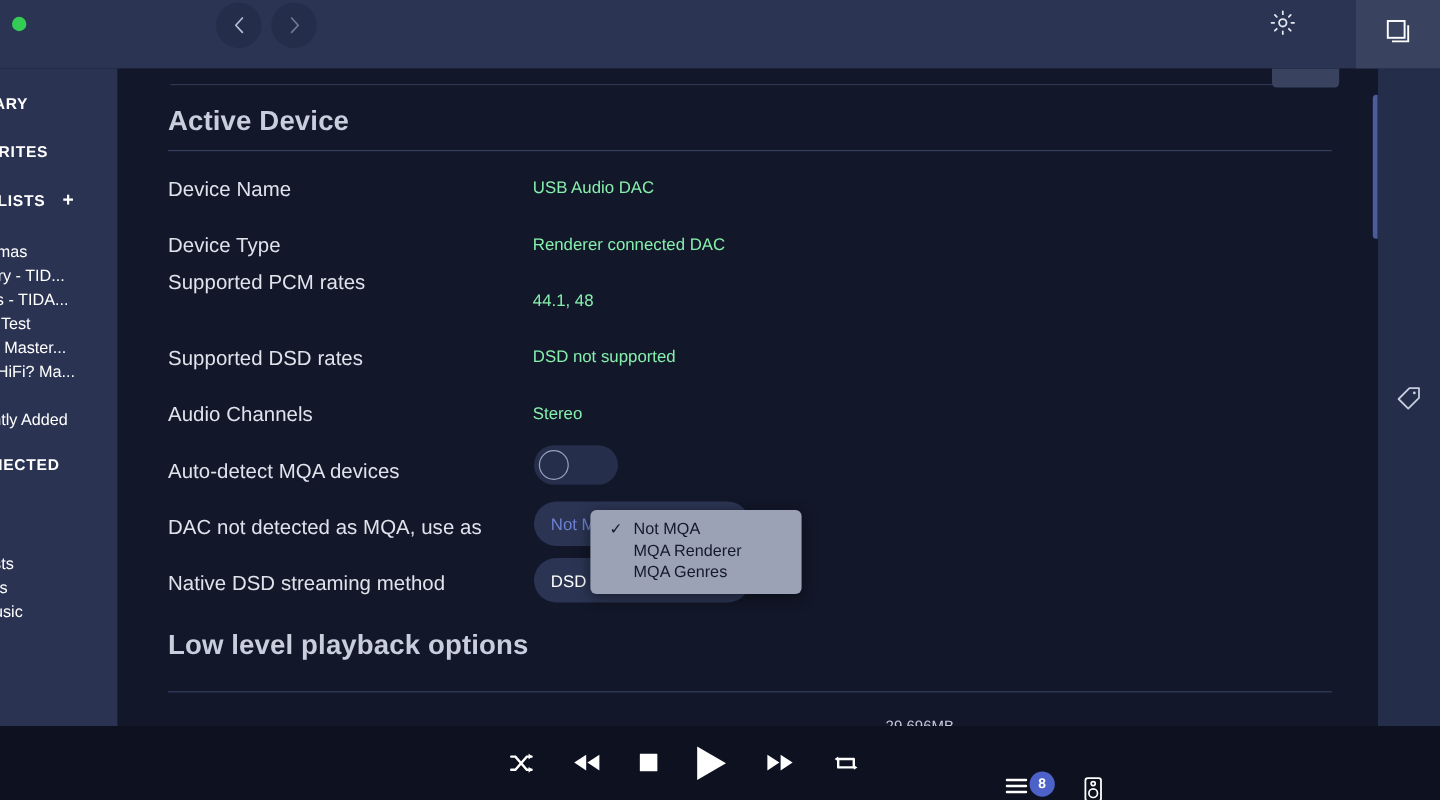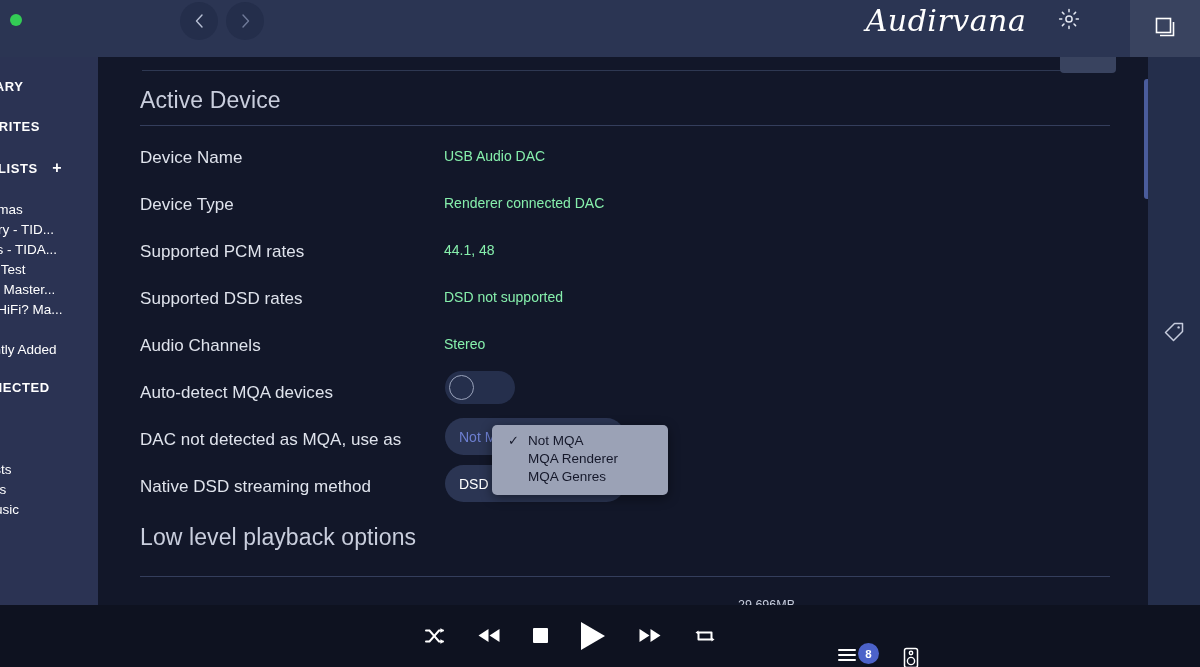--- a/index.html
+++ b/index.html
@@ -169,21 +169,21 @@
     position: absolute;
     left: 44px; top: -16px;
     width: 920px; height: 30px;
     border-bottom: 1px solid #2e3852;
   }
 
   .section-title {
     position: absolute;
     left: 42px;
     font-size: 23px;
-    font-weight: 400;
+    font-weight: 700;
     color: #c9cedd;
     letter-spacing: 0.1px;
   }
   .section-rule {
     position: absolute;
     left: 42px;
     width: 970px;
     height: 1px;
     background: #343e5c;
   }
@@ -357,21 +357,20 @@
 
     <div class="nav-btn fwd">
       <span>
         <svg width="9" height="14" viewBox="0 0 9 14" fill="none">
           <path d="M2 1L7.5 7L2 13" stroke="#6f7a99" stroke-width="1.4" stroke-linecap="round" stroke-linejoin="round"></path>
         </svg>
       </span>
     </div>
 
 
-    <div class="brand">Audirvana</div>
 
     <div class="gear-btn">
       <span>
         <svg width="24" height="24" viewBox="0 0 24 24" fill="none">
           <circle cx="12" cy="12" r="3.1" stroke="#e3e7f1" stroke-width="1.5"></circle>
           <path d="M12 2.6v2.2M12 19.2v2.2M2.6 12h2.2M19.2 12h2.2M5.4 5.4l1.6 1.6M17 17l1.6 1.6M18.6 5.4L17 7M7 17l-1.6 1.6" stroke="#e3e7f1" stroke-width="1.5" stroke-linecap="round"></path>
         </svg>
       </span>
     </div>
 
@@ -431,21 +430,21 @@
 
       <div class="section-title" style="top:30px">Active Device</div>
       <div class="section-rule" style="top:68px"></div>
 
       <div class="row-label" style="top:91px">Device Name</div>
       <div class="row-value" style="top:91px">USB Audio DAC</div>
 
       <div class="row-label" style="top:138px">Device Type</div>
       <div class="row-value" style="top:138px">Renderer connected DAC</div>
 
-      <div class="row-label" style="top:185px">Supported PCM rates</div>
+      <div class="row-label" style="top:169px">Supported PCM rates</div>
       <div class="row-value" style="top:185px">44.1, 48</div>
 
       <div class="row-label" style="top:232px">Supported DSD rates</div>
       <div class="row-value" style="top:232px">DSD not supported</div>
 
       <div class="row-label" style="top:279px">Audio Channels</div>
       <div class="row-value" style="top:279px">Stereo</div>
 
       <div class="row-label" style="top:326px">Auto-detect MQA devices</div>
       <div class="toggle" style="top:314px">

